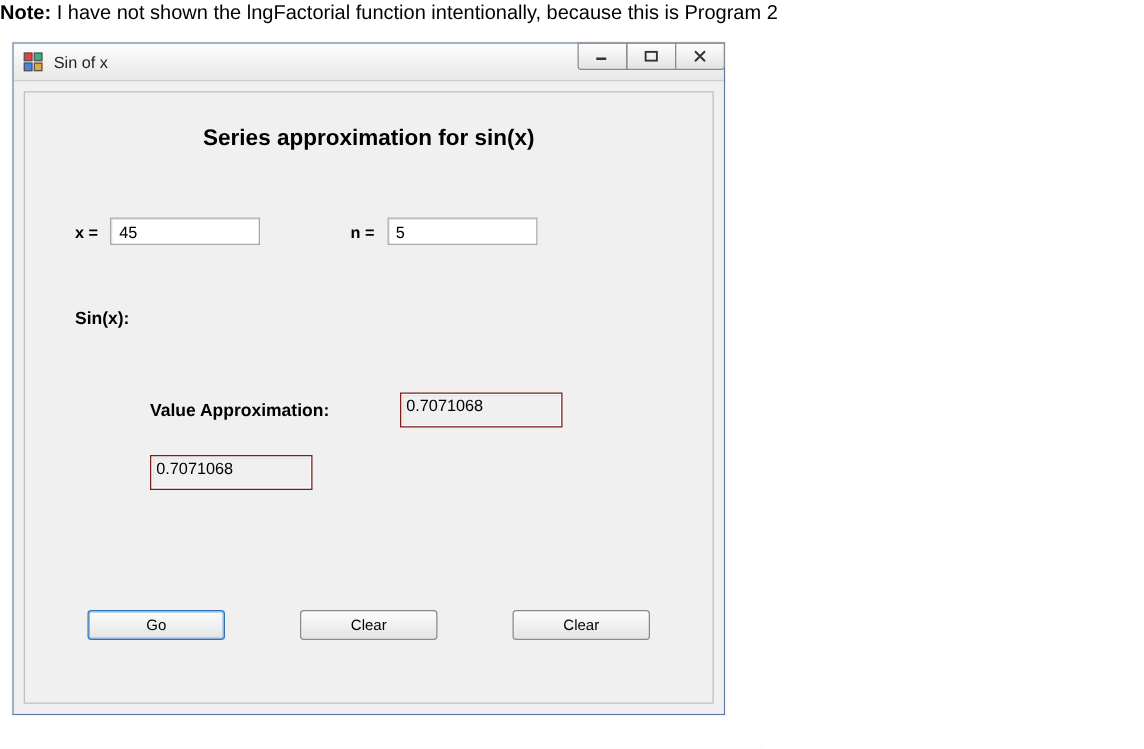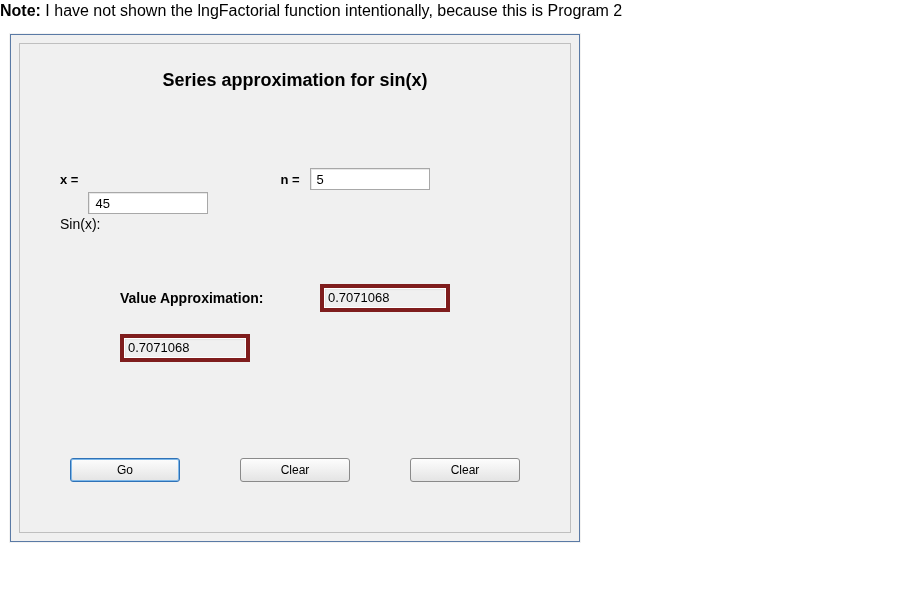--- a/index.html
+++ b/index.html
@@ -115,47 +115,47 @@
     }
     .txt {
       font-family: Arial, sans-serif;
       font-size: 13px;
       height: 22px;
       border: 1px solid #a8a8a8;
       background: #fff;
       padding: 2px 6px;
       box-shadow: inset 1px 1px 0 #e8e8e8;
     }
-    .txt.x { width: 120px; margin-top: 48px; }
+    .txt.x { width: 120px; }
     .txt.n { width: 120px; }
     .gap { width: 72px; }
     .sinx-lbl {
       position: absolute;
       top: 172px;
       left: 40px;
       font-size: 14px;
-      font-weight: normal;
+      font-weight: bold;
     }
     .out-row {
       position: absolute;
       left: 100px;
       display: flex;
       align-items: center;
     }
     .out-row.r1 { top: 240px; }
     .out-row.r2 { top: 290px; }
     .out-lbl {
       font-size: 14px;
       font-weight: bold;
       width: 200px;
     }
     .out-box {
       width: 130px;
       height: 28px;
-      border: 4px solid #7f1d1d;
+      border: 1px solid #7f1d1d;
       background: #f0f0f0;
       box-shadow: inset 0 0 0 1px #fff, inset 1px 1px 2px rgba(0,0,0,0.15);
       font-size: 13px;
       padding: 2px 4px;
       line-height: 16px;
     }
     .btn-row {
       position: absolute;
       bottom: 50px;
       left: 40px;
@@ -183,20 +183,46 @@
     }
   </style>
 </head>
 <body>
 
 <div class="note-line">
   <span class="bold">Note:</span><span> I have not shown the lngFactorial function intentionally, because this is Program 2</span>
 </div>
 
 <div class="window">
+  <div class="titlebar">
+    <div class="app-icon">
+      <div class="sq a"></div>
+        <div class="sq b"></div>
+        <div class="sq c"></div>
+        <div class="sq d"></div>
+    </div>
+    <div class="title-text">Sin of x</div>
+    <div class="win-controls">
+      <div class="win-btn min">
+        <svg width="12" height="10" viewBox="0 0 12 10">
+            <rect x="1" y="6" width="8" height="2" fill="#333"></rect>
+          </svg>
+      </div>
+      <div class="win-btn">
+        <svg width="12" height="10" viewBox="0 0 12 10">
+            <rect x="1.5" y="1.5" width="9" height="7" fill="none" stroke="#333" stroke-width="1.5"></rect>
+          </svg>
+      </div>
+      <div class="win-btn close">
+        <svg width="12" height="10" viewBox="0 0 12 10">
+            <path d="M2 1 L10 9 M10 1 L2 9" stroke="#333" stroke-width="1.6"></path>
+          </svg>
+      </div>
+    </div>
+  </div>
 
   <div class="client">
     <div class="form-panel">
 
       <div class="heading">Series approximation for sin(x)</div>
 
       <div class="row-inputs">
         <span class="lbl">x =</span>
         <input class="txt x" value="45" style="">
         <span class="gap"></span>

